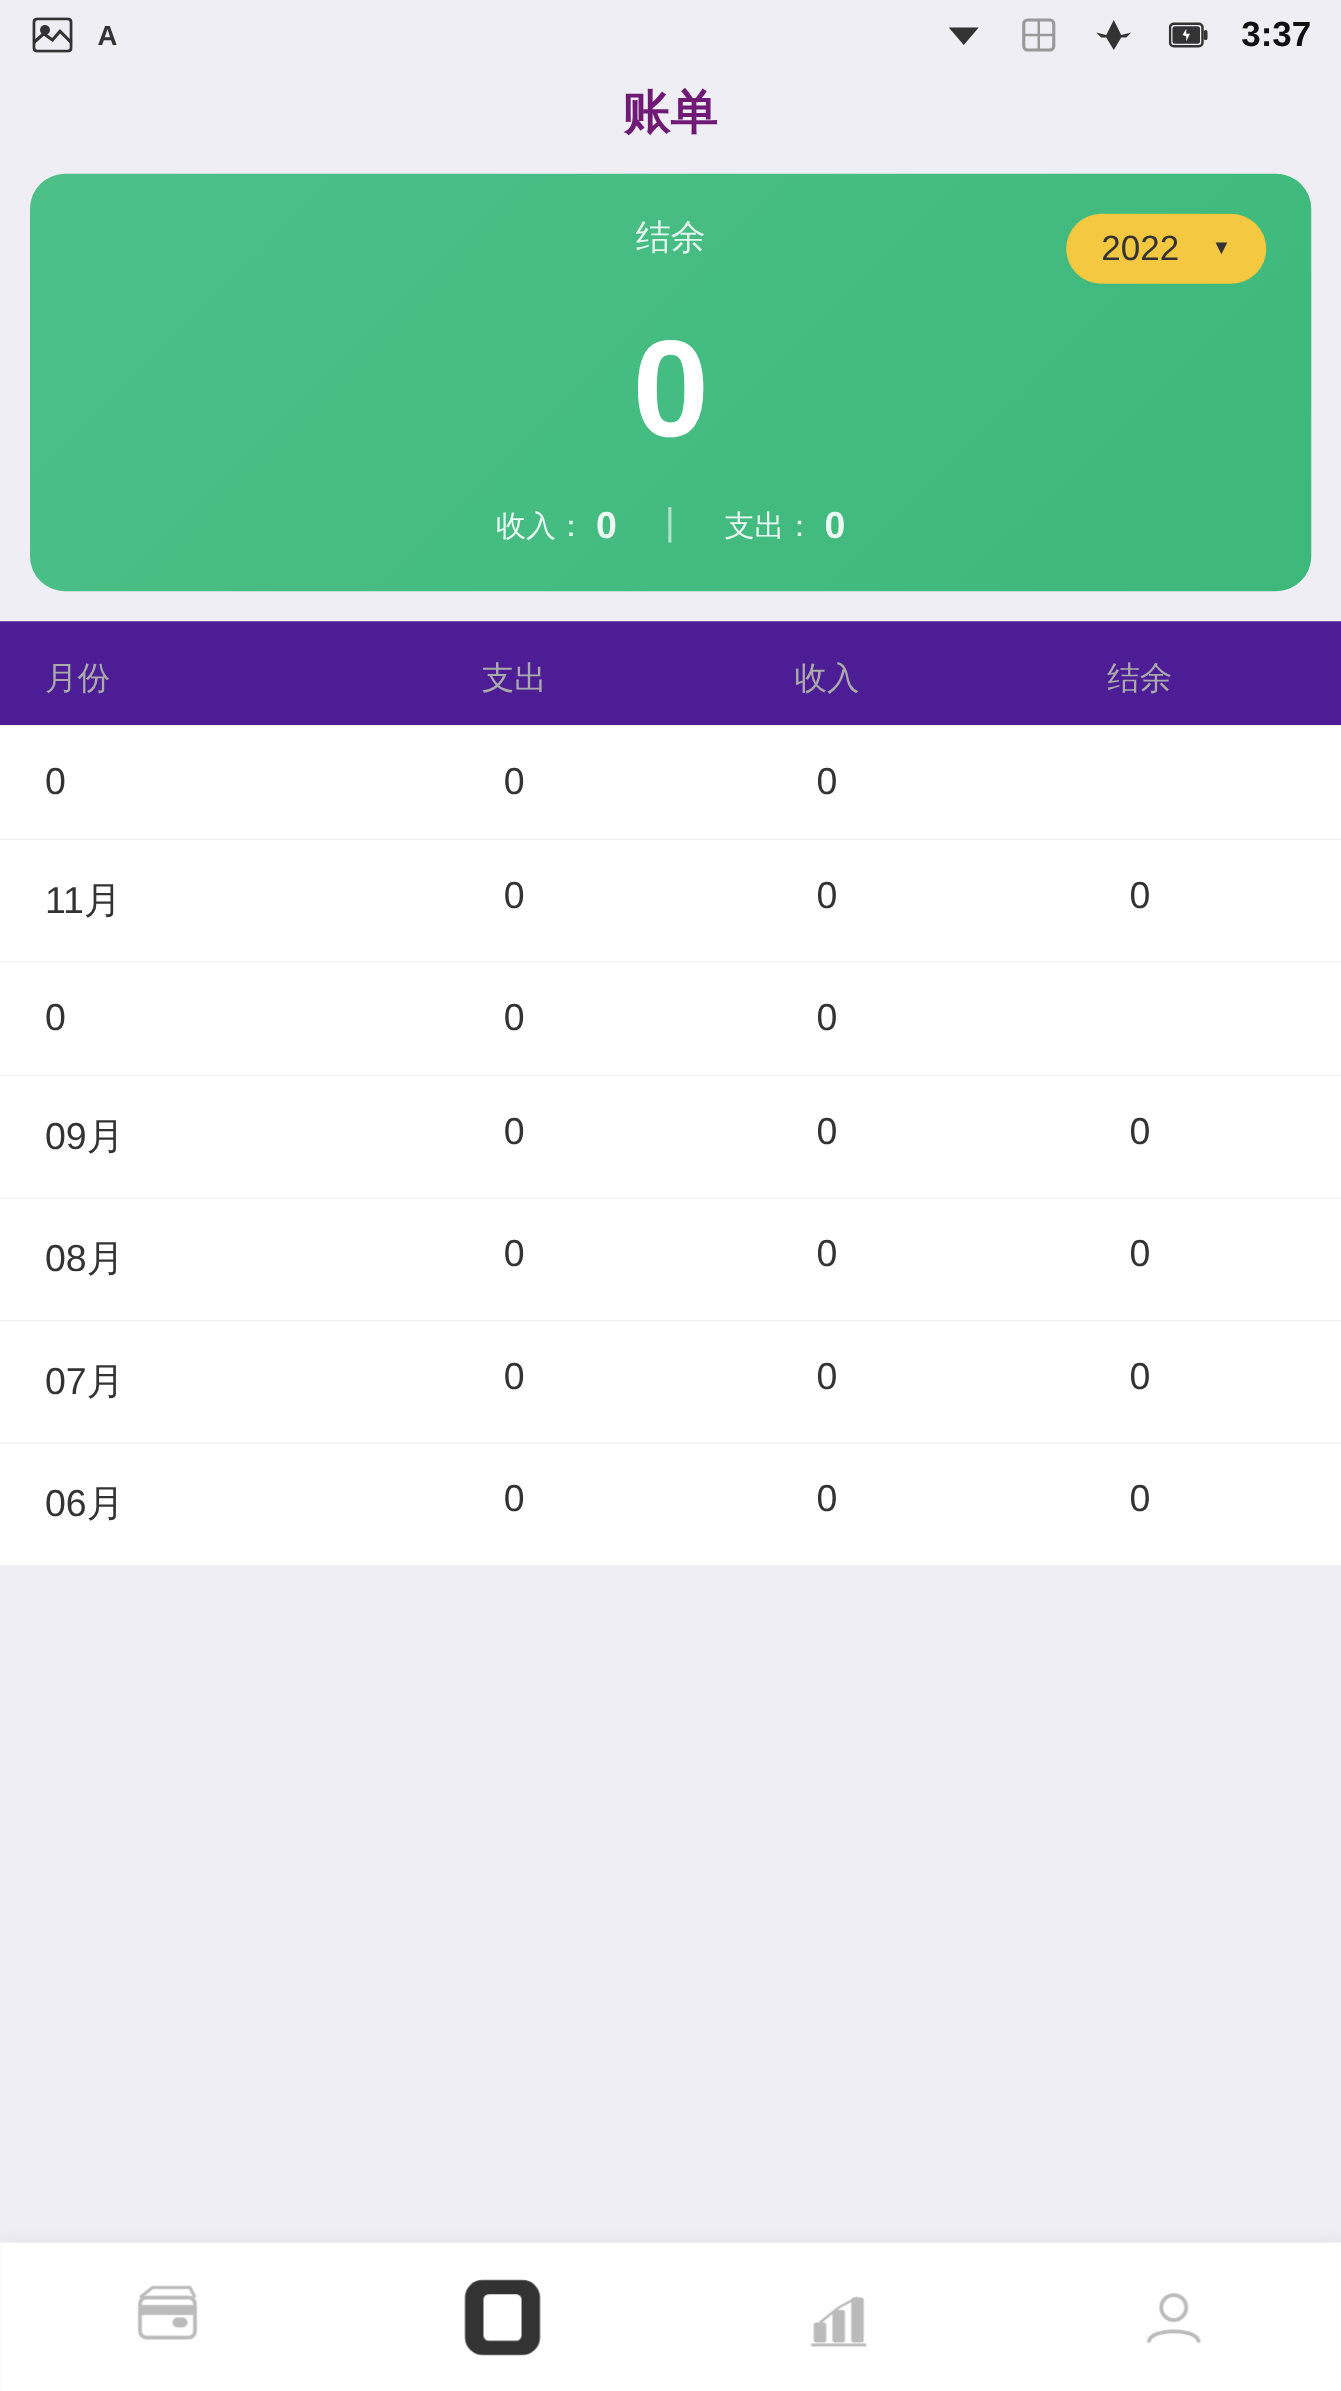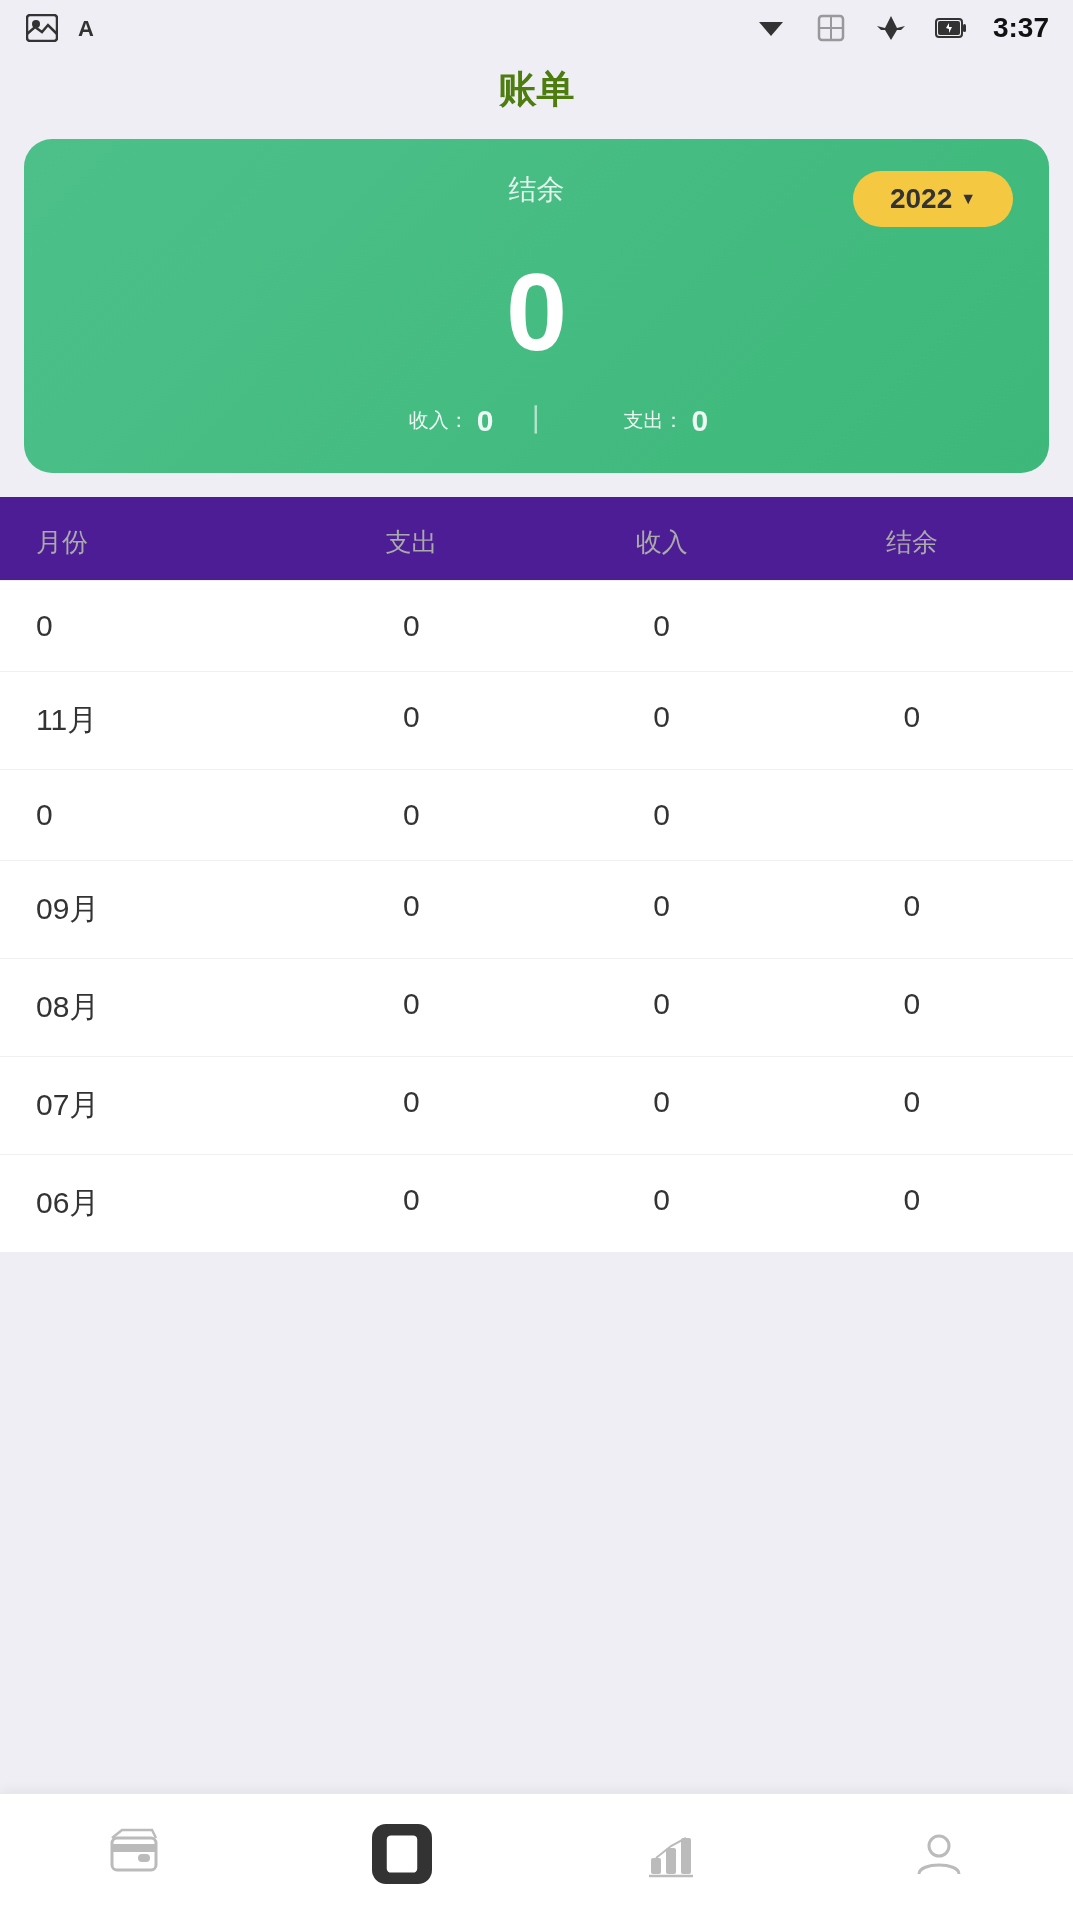--- a/index.html
+++ b/index.html
@@ -50,21 +50,21 @@
       font-size: 28px;
       font-weight: 600;
       color: #111;
     }
 
     
     .page-title {
       text-align: center;
       font-size: 38px;
       font-weight: 800;
-      color: #4d7c0f;
+      color: #701a75;
       padding: 12px 0 24px 0;
       background-color: #eeeef4;
     }
 
     
     .summary-card {
       margin: 0 24px 24px 24px;
       background: linear-gradient(135deg, #4dc08a 0%, #3db87a 100%);
       border-radius: 28px;
       padding: 32px 36px;
@@ -84,27 +84,27 @@
       text-align: center;
       flex: 1;
     }
 
     .year-selector {
       background-color: #f5c842;
       color: #333;
       border-radius: 50px;
       padding: 12px 28px;
       font-size: 28px;
-      font-weight: 700;
+      font-weight: 400;
       display: flex;
       align-items: center;
       gap: 8px;
       cursor: pointer;
       min-width: 160px;
-      justify-content: center;
+      justify-content: space-between;
     }
 
     .year-selector .chevron {
       font-size: 16px;
       color: #333;
     }
 
     .balance-amount {
       text-align: center;
       font-size: 110px;
@@ -117,22 +117,21 @@
     .income-expense {
       display: flex;
       justify-content: center;
       align-items: center;
       gap: 0;
       font-size: 30px;
       color: rgba(255,255,255,0.9);
     }
 
     .income-expense .label {
-      font-size: 20px;
-      margin-left: 44px;
+      font-size: 24px;
     }
 
     .income-expense .value {
       font-weight: 700;
       margin-left: 8px;
     }
 
     .income-expense .divider {
       margin: 0 28px;
       font-size: 30px;

